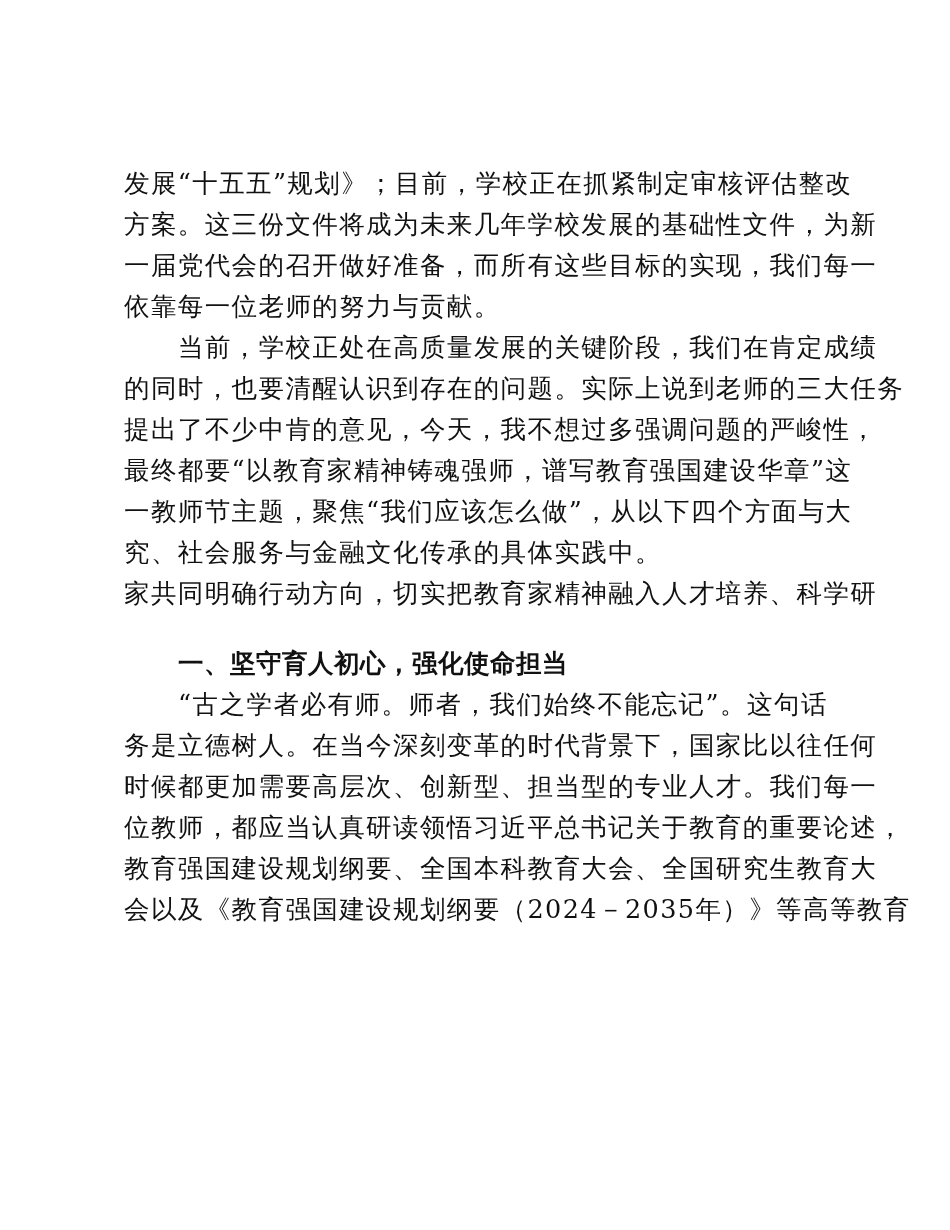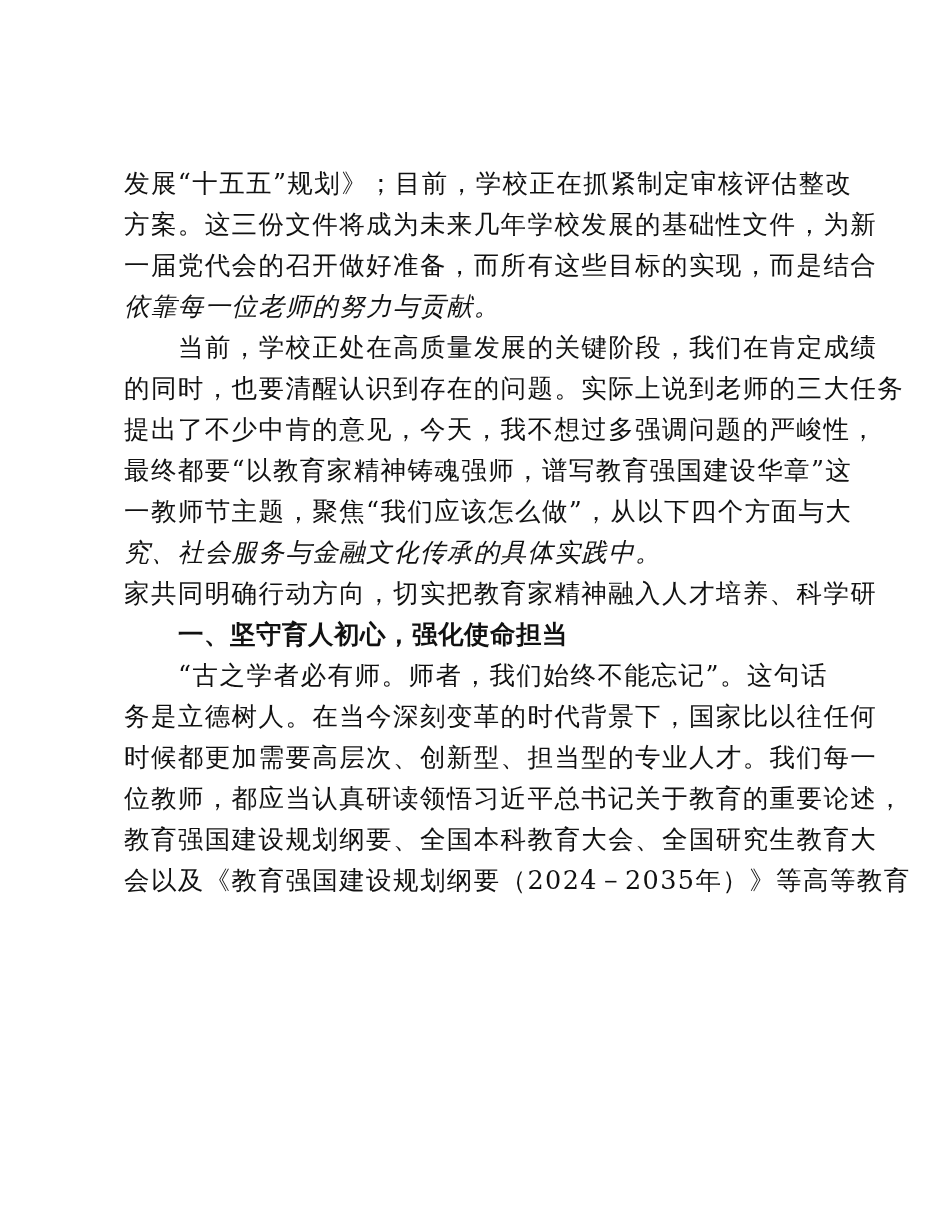--- a/index.html
+++ b/index.html
@@ -34,41 +34,41 @@
   }
   .line {
     display: block;
     white-space: nowrap;
     height: 41px;
     text-align: justify;
     text-align-last: justify;
   }
   .line.last {
     text-align-last: left;
-    font-style: italic;
   }
   .line.indent {
     padding-left: 54px;
   }
   .line.heading {
     font-family: "DejaVu Sans", "Liberation Sans", sans-serif;
     font-weight: bold;
     padding-left: 54px;
     text-align-last: left;
     letter-spacing: 0.5px;
+    margin-top: 29px;
   }
 </style>
 </head>
 <body>
 
 <div class="page">
   <div class="body-text">
     <span class="line">发展“十五五”规划》；目前，学校正在抓紧制定审核评估整改</span>
     <span class="line">方案。这三份文件将成为未来几年学校发展的基础性文件，为新</span>
-    <span class="line">一届党代会的召开做好准备，而所有这些目标的实现，而是结合</span>
+    <span class="line">一届党代会的召开做好准备，而所有这些目标的实现，我们每一</span>
     <span class="line last">依靠每一位老师的努力与贡献。</span>
 
     <span class="line indent">当前，学校正处在高质量发展的关键阶段，我们在肯定成绩</span>
     <span class="line">的同时，也要清醒认识到存在的问题。实际上说到老师的三大任务</span>
     <span class="line">提出了不少中肯的意见，今天，我不想过多强调问题的严峻性，</span>
     <span class="line">最终都要“以教育家精神铸魂强师，谱写教育强国建设华章”这</span>
     <span class="line">一教师节主题，聚焦“我们应该怎么做”，从以下四个方面与大</span>
     <span class="line last">究、社会服务与金融文化传承的具体实践中。</span>
     <span class="line">家共同明确行动方向，切实把教育家精神融入人才培养、科学研</span>
 

